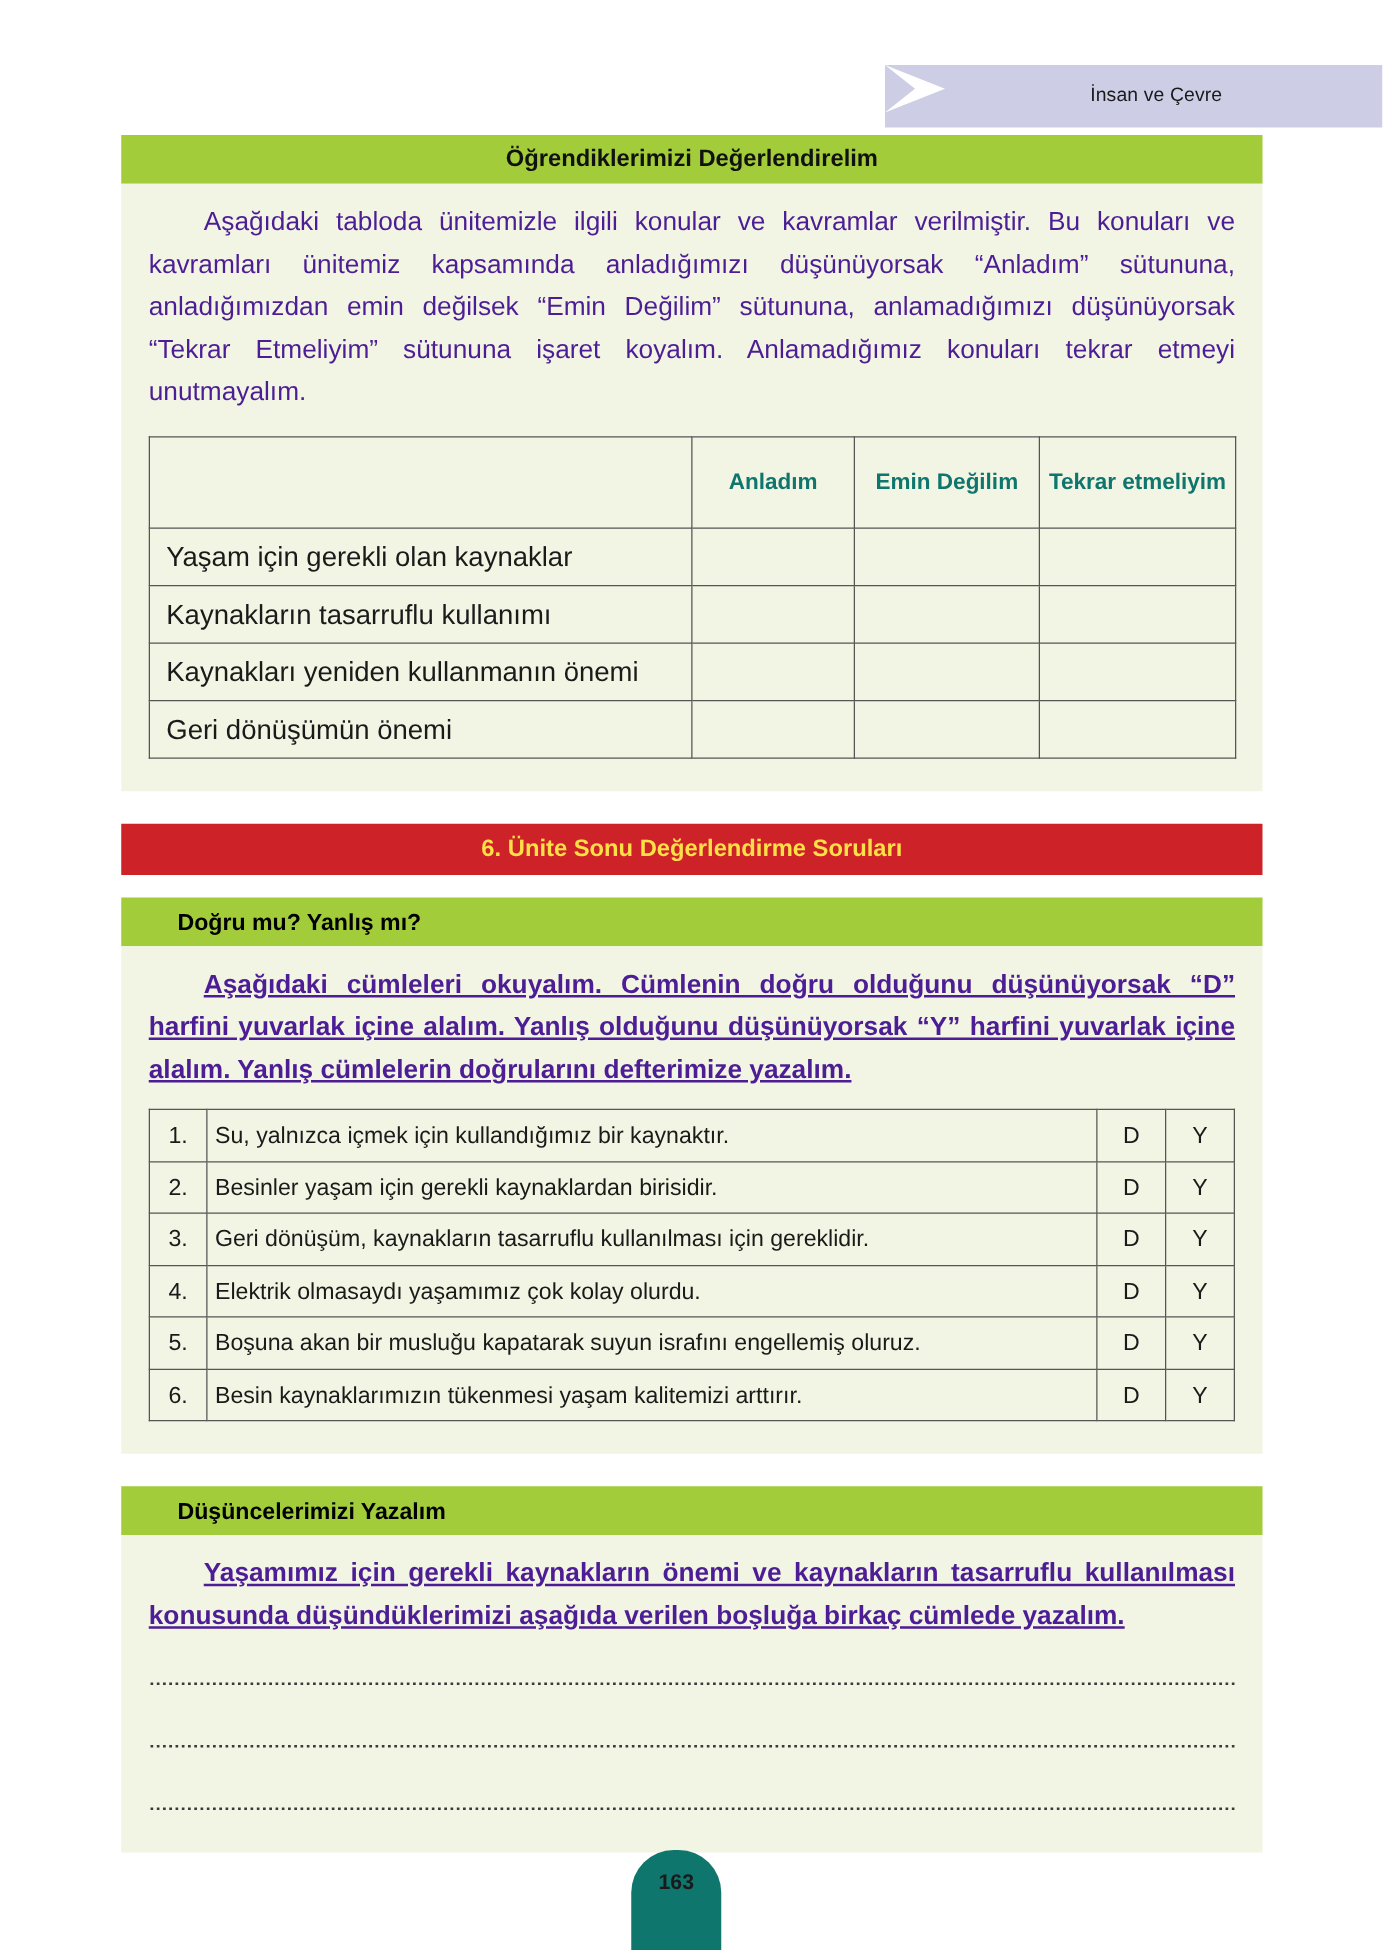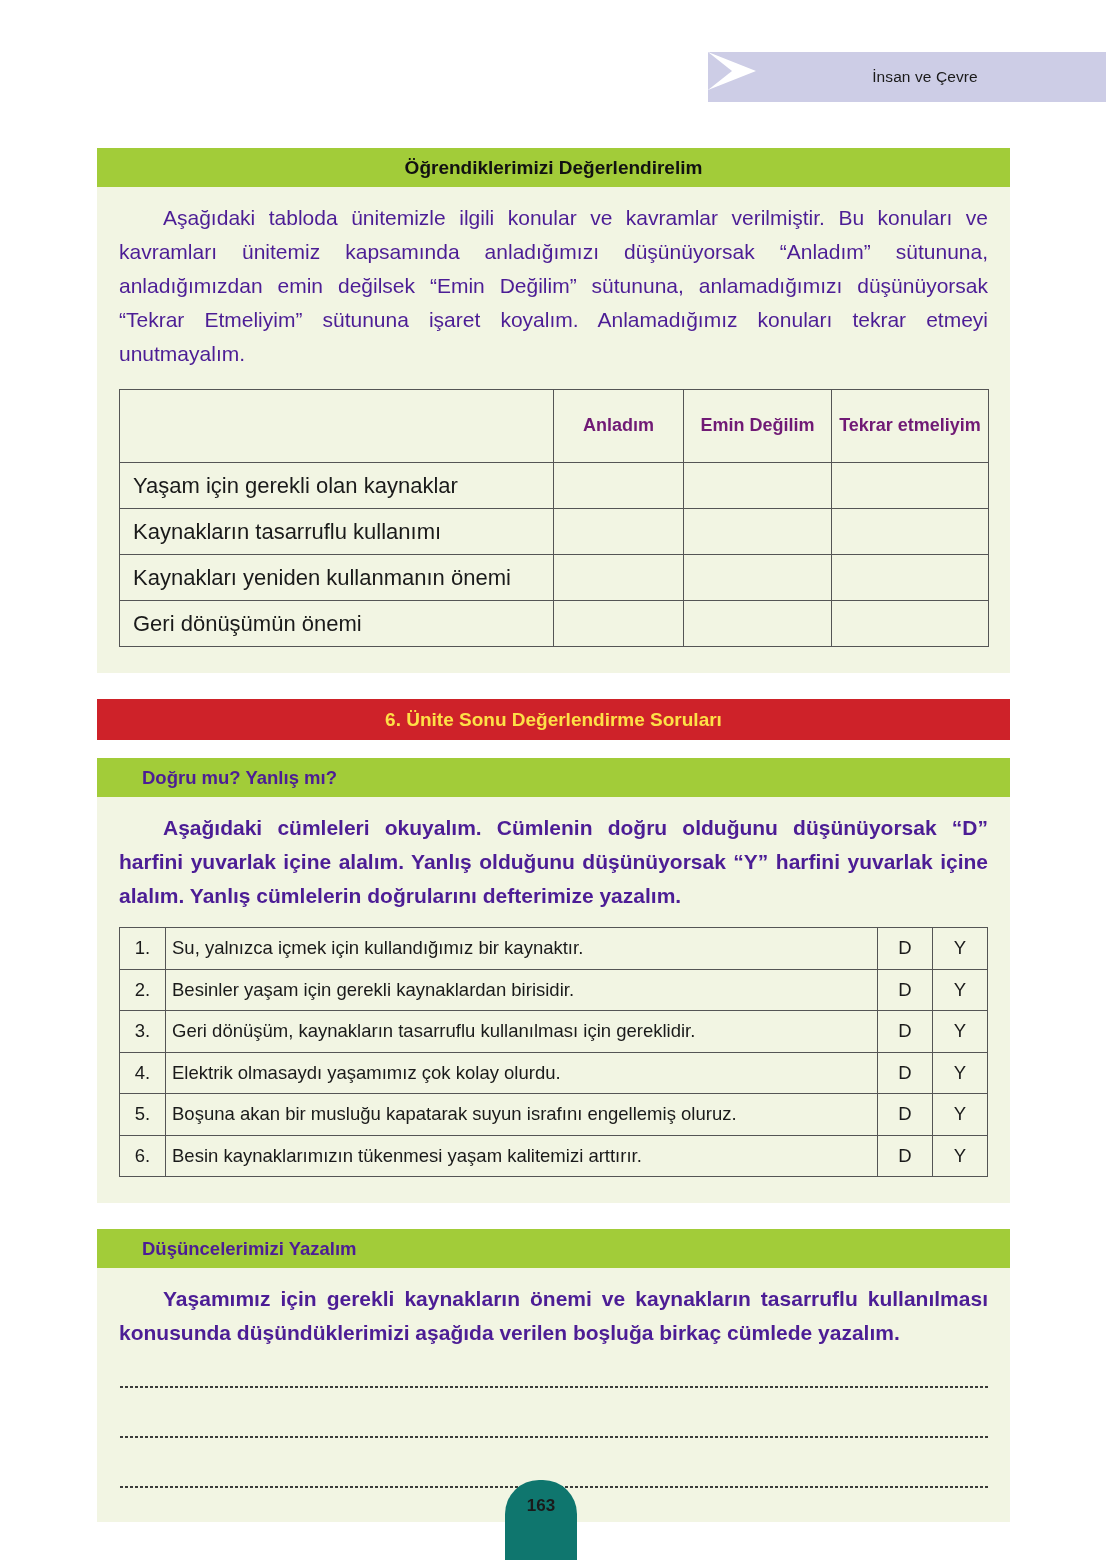--- a/index.html
+++ b/index.html
@@ -53,21 +53,20 @@
     letter-spacing: .1px;
     padding-left: 36px;
   }
 
   
   .page-block {
     position: absolute;
     left: 97px;
     top: 108px;
     width: 913px;
-    margin-top: 40px;
   }
 
   .band {
     box-sizing: border-box;
     width: 100%;
   }
   .band-green-center {
     background: #a2cc39;
     height: 39px;
     display: flex;
@@ -87,38 +86,38 @@
     font-size: 19px;
     color: #fde047;
   }
   .band-green-left {
     background: #a2cc39;
     height: 39px;
     display: flex;
     align-items: center;
     font-weight: bold;
     font-size: 18.5px;
-    color: #4c1d95;
+    color: #000000;
     padding-left: 45px;
   }
 
   .cream {
     background: #f2f5e3;
     box-sizing: border-box;
     width: 100%;
   }
 
   .body-text {
     font-size: 21px;
     line-height: 1.62;
     text-align: justify;
     color: #4c1d95;
   }
   .body-text.indent { text-indent: 44px; }
-  .body-text.bold { font-weight: bold; }
+  .body-text.bold { font-weight: bold; text-decoration: underline; }
 
   .pad-para {
     padding: 14px 22px 8px 22px;
   }
 
   
   table.grid {
     border-collapse: collapse;
     width: 100%;
     table-layout: fixed;
@@ -130,21 +129,21 @@
   }
   .assess-wrap { padding: 10px 22px 0 22px; }
   .assess-head-blank { height: 72px; }
   .assess-head {
     text-align: center;
     font-weight: bold;
     font-size: 18px;
     line-height: 1.2;
     height: 72px;
     vertical-align: middle;
-    color: #701a75;
+    color: #0f766e;
   }
   .assess-topic {
     height: 45px;
     font-size: 22px;
     padding-left: 13px !important;
     color: #1a1a1a;
   }
   .assess-mark { height: 45px; }
 
   

